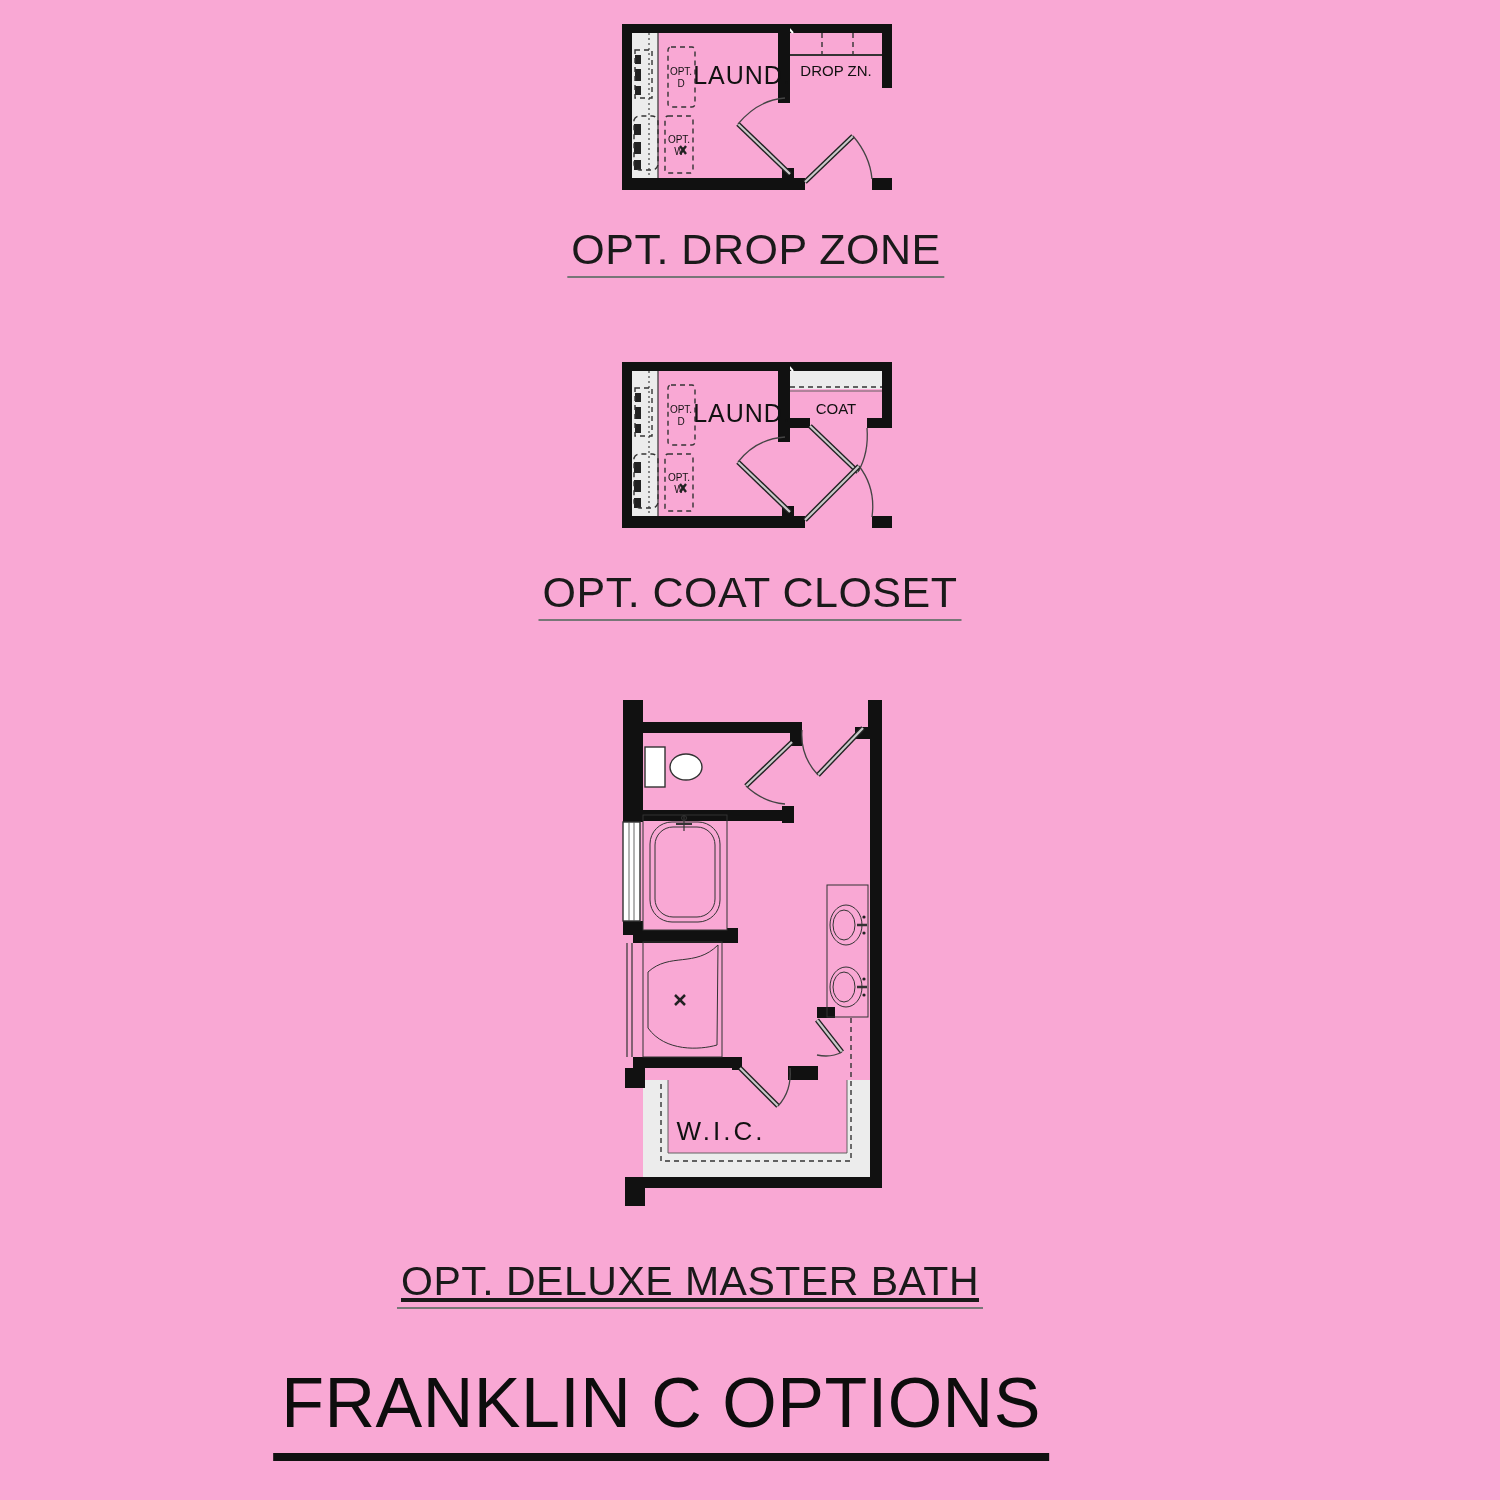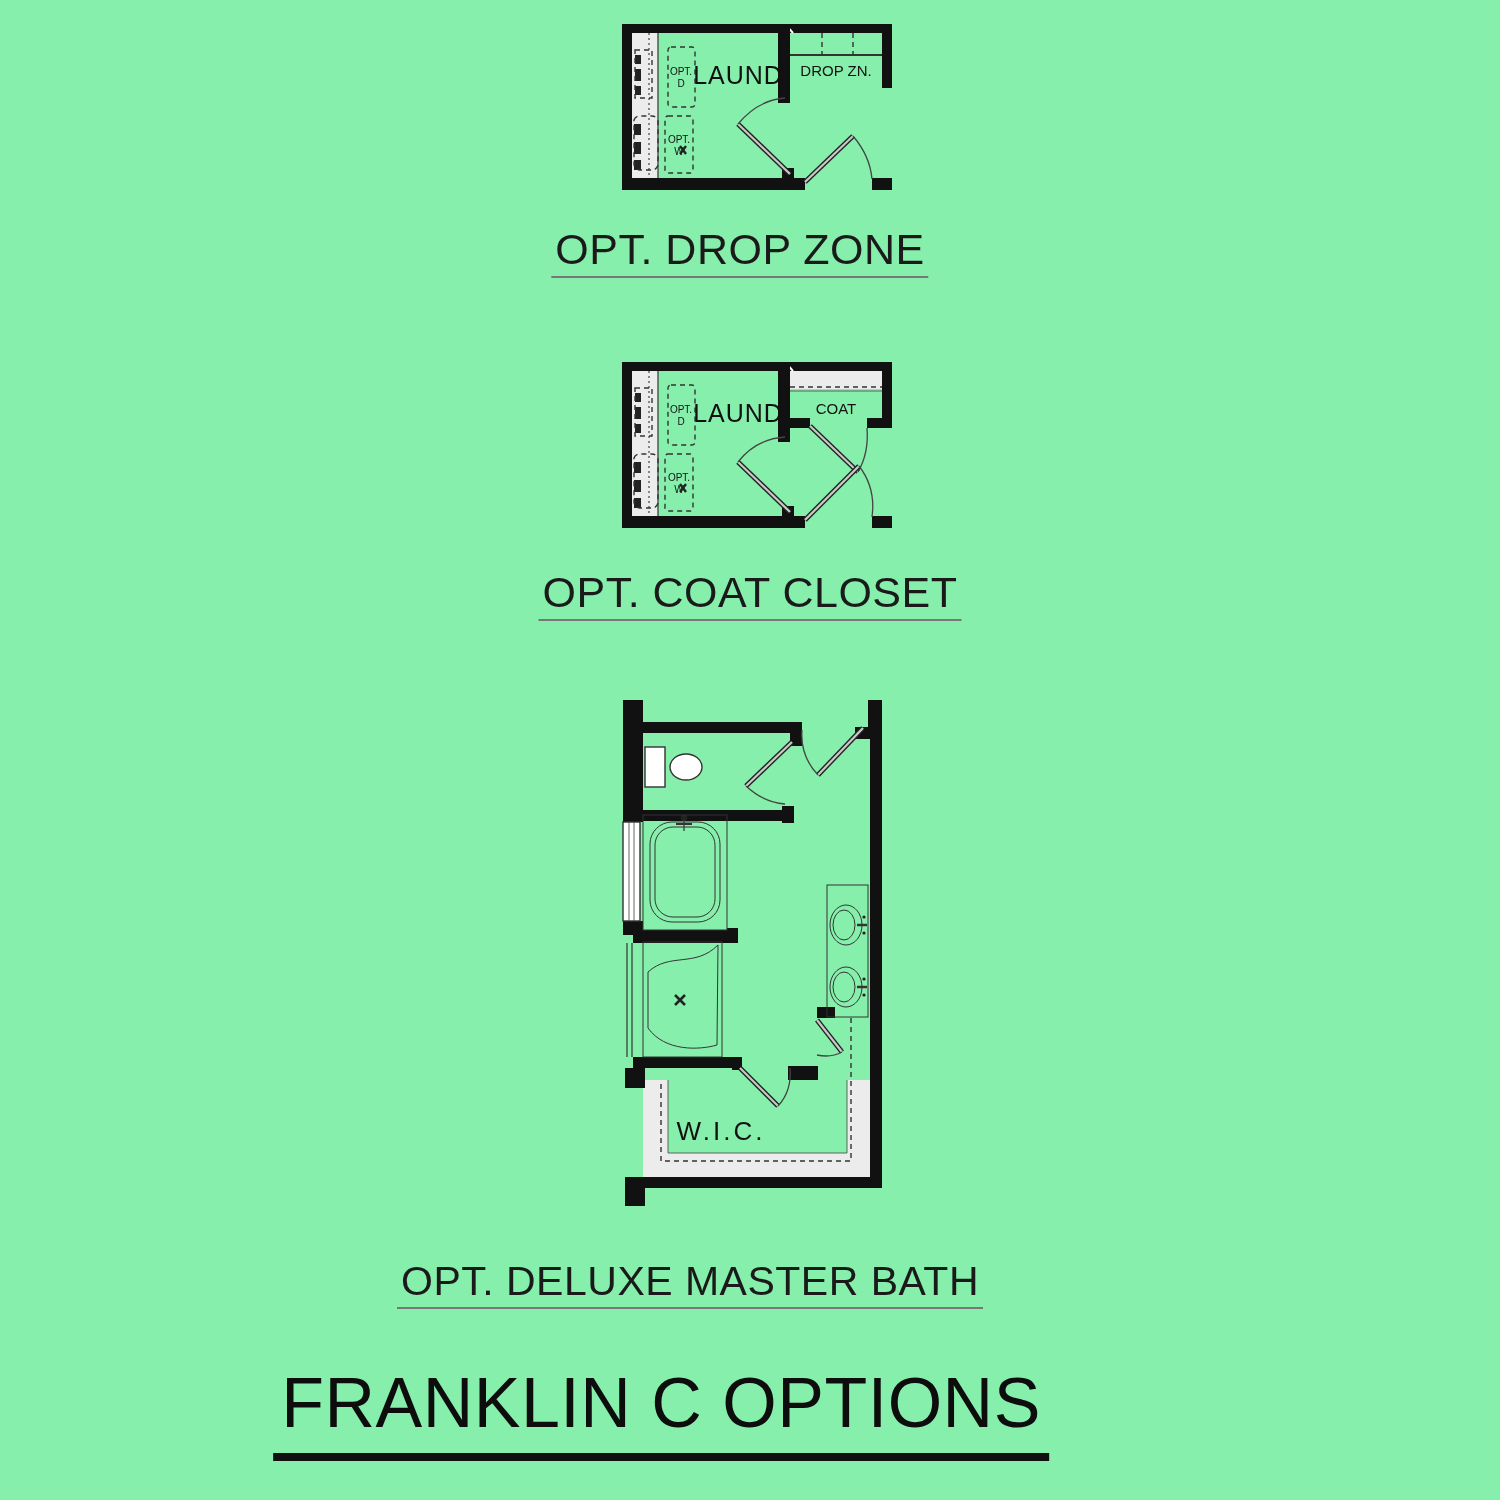--- a/index.html
+++ b/index.html
@@ -1,22 +1,22 @@
 <!DOCTYPE html>
 <html><head>
 <meta charset="utf-8">
 <style>
   html,body{margin:0;padding:0;background:#fff;}
-  .page{position:relative;width:1500px;height:1500px;background:#86efac;overflow:hidden;
+  .page{position:relative;width:1500px;height:1500px;background:#f9a8d4;overflow:hidden;
         font-family:"Liberation Sans",sans-serif;}
   .plan-svg{position:absolute;}
   .plan-title{position:absolute;transform:translateX(-50%);white-space:nowrap;
       font-family:"Liberation Sans",sans-serif;font-size:43px;color:#1a1a1a;
       letter-spacing:0.5px;border-bottom:2px solid #777;padding:0 4px 2px;}
-  .plan-title.small{font-size:41px;}
+  .plan-title.small{font-size:41px;text-decoration:underline;}
   .main-title{position:absolute;transform:translateX(-50%);white-space:nowrap;
       font-family:"Liberation Sans",sans-serif;font-size:70px;color:#0d0d0d;
       letter-spacing:0.5px;border-bottom:8px solid #111;padding:0 8px 10px;}
   
   .wall{fill:#111;stroke:none;}
   .shade{fill:#ececec;stroke:none;}
   .thin{stroke:#333;stroke-width:1.2;fill:none;}
   .thin2{stroke:#333;stroke-width:2;fill:none;}
   .hair{stroke:#555;stroke-width:0.9;fill:none;}
   .dash{stroke:#333;stroke-width:1.4;fill:none;stroke-dasharray:5 4;}
@@ -81,21 +81,21 @@
       <line class="door-b" x1="168" y1="150" x2="116" y2="100"></line>
       <line class="door-g" x1="168" y1="150" x2="116" y2="100"></line>
       <path class="arc" d="M116,100 Q136,76 163,74"></path>
     </g>
     <g>
       <line class="door-b" x1="183" y1="158" x2="231" y2="112"></line>
       <line class="door-g" x1="183" y1="158" x2="231" y2="112"></line>
       <path class="arc" d="M231,112 Q248,132 250,155"></path>
     </g>
   </svg>
-  <div class="plan-title" style="left:740px;top:225px;">OPT. DROP ZONE</div>
+  <div class="plan-title" style="left:756px;top:225px;">OPT. DROP ZONE</div>
 
   <svg class="plan-svg" style="left:622px;top:362px;" width="270" height="166" viewBox="0 0 270 166">
 
     <rect class="shade" x="10" y="9" width="26" height="145"></rect>
     <line class="thin" x1="36" y1="9" x2="36" y2="154"></line>
     <line class="dot" x1="27" y1="9" x2="27" y2="154"></line>
     <g>
       <rect class="glyph" x="13" y="31" width="6" height="9"></rect>
       <rect class="glyph" x="13" y="45" width="6" height="12"></rect>
       <rect class="glyph" x="13" y="62" width="6" height="9"></rect>

